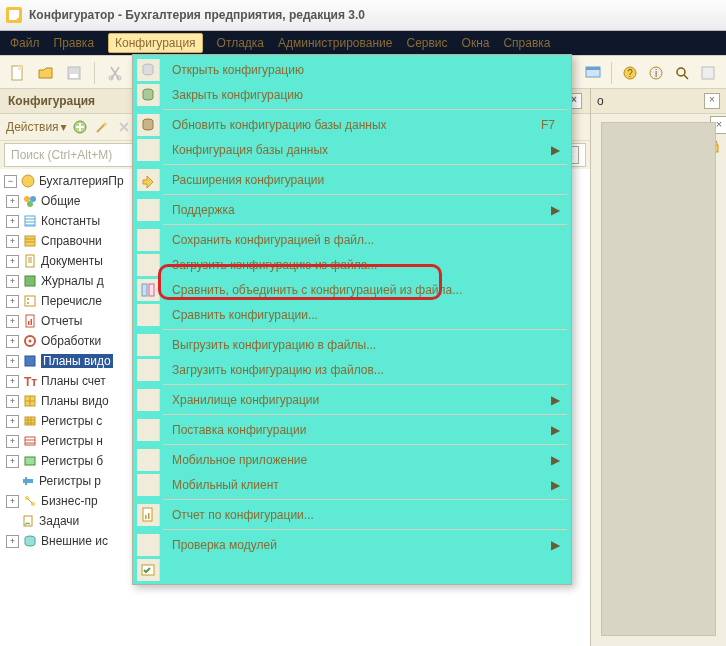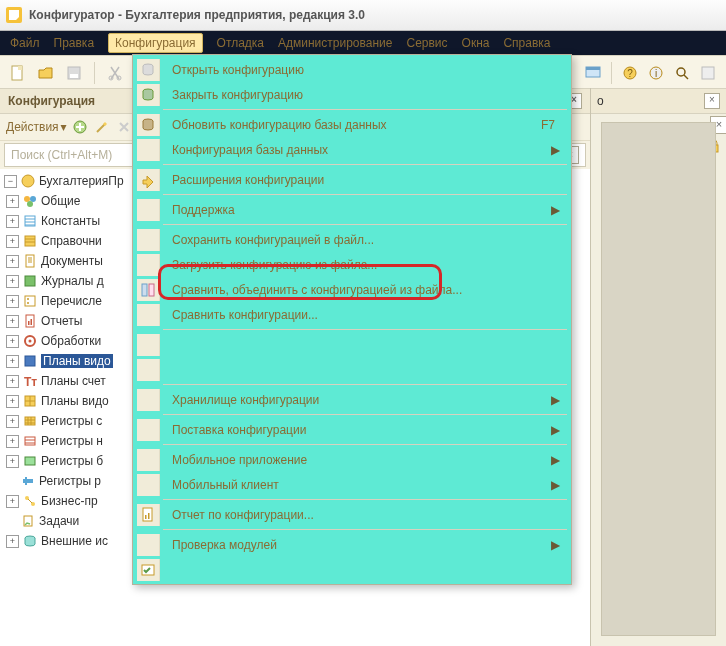--- a/index.html
+++ b/index.html
@@ -641,23 +641,25 @@
       </span>
     <span class="labelcell">Сравнить, объединить с конфигурацией из файла...</span>
   </div>
   <div class="ddrow">
     <span class="iconcell"></span>
     <span class="labelcell">Сравнить конфигурации...</span>
   </div>
   <div class="ddsep"></div>
   <div class="ddrow">
     <span class="iconcell"></span>
-  </div>
-  <div class="ddrow">
-    <span class="iconcell"></span>
+    <span class="labelcell">Выгрузить конфигурацию в файлы...</span>
+  </div>
+  <div class="ddrow">
+    <span class="iconcell"></span>
+    <span class="labelcell">Загрузить конфигурацию из файлов...</span>
   </div>
   <div class="ddsep"></div>
   <div class="ddrow">
     <span class="iconcell"></span>
     <span class="labelcell">Хранилище конфигурации</span>
     <span class="arrow">▶</span>
   </div>
   <div class="ddsep"></div>
   <div class="ddrow">
     <span class="iconcell"></span>

